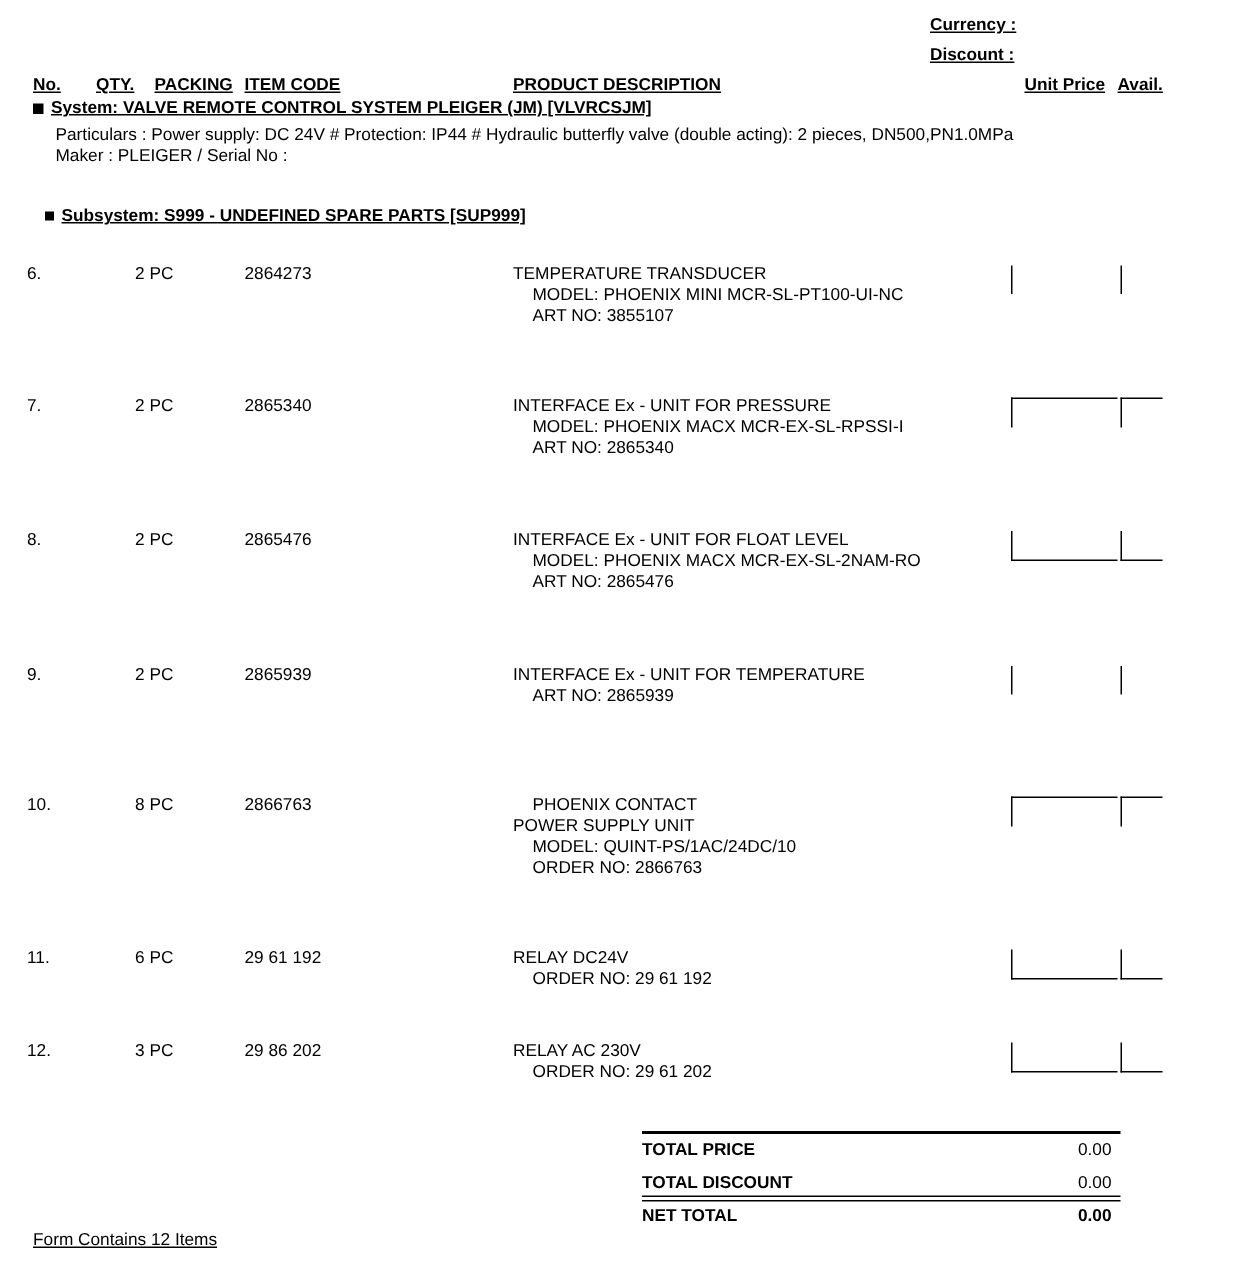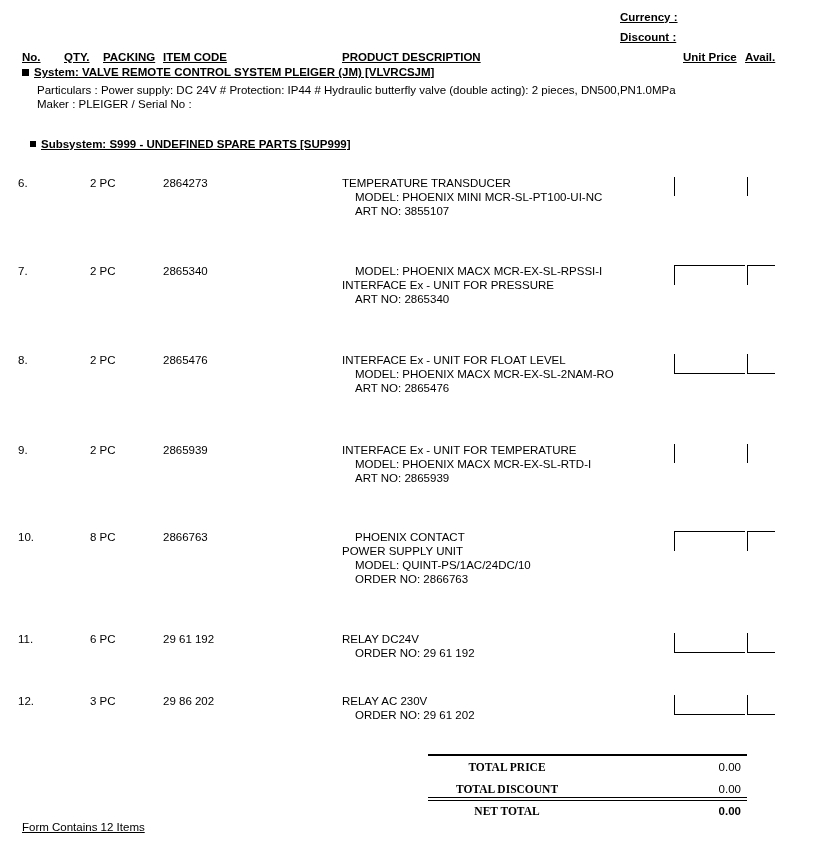--- a/index.html
+++ b/index.html
@@ -25,21 +25,21 @@
 
   .pcell { position:absolute; height:20px; top:1px; }
   .p1 { left:674px; width:71px; }
   .p2 { left:747px; width:28px; }
   .box-bars   { border-left:1.5px solid #000; height:19px; }
   .box-top    { border-left:1.5px solid #000; border-top:1.5px solid #000; }
   .box-bottom { border-left:1.5px solid #000; border-bottom:1.5px solid #000; }
 
   .rule { border-top:2px solid #000; height:0; }
   .double-rule { height:4px; border-top:1.5px solid #000; border-bottom:1px solid #000; }
-  .t-label { text-align:center; width:158px;font-family:Liberation Serif, serif; }
+  .t-label { text-align:left; width:158px; }
   .t-value { text-align:right; width:101px; }
 </style>
 </head>
 <body>
 
 <div class="page">
 
   <div class="abs b u" style="left:620px; top:11px">Currency :</div>
   <div class="abs b u" style="left:620px; top:31px">Discount :</div>
 
@@ -70,22 +70,22 @@
           <div class="dline indent">ART NO: 3855107</div>
         </div>
         <div class="pcell p1 box-bars"></div>
         <div class="pcell p2 box-bars"></div>
       </div>
       <div class="item-row" style="top: 264px;">
         <span class="c-no">7.</span>
         <span class="c-qty">2 PC</span>
         <span class="c-code">2865340</span>
         <div class="c-desc">
+          <div class="dline">INTERFACE Ex - UNIT FOR PRESSURE</div>
           <div class="dline indent">MODEL: PHOENIX MACX MCR-EX-SL-RPSSI-I</div>
-          <div class="dline">INTERFACE Ex - UNIT FOR PRESSURE</div>
           <div class="dline indent">ART NO: 2865340</div>
         </div>
         <div class="pcell p1 box-top"></div>
         <div class="pcell p2 box-top"></div>
       </div>
       <div class="item-row" style="top: 353px;">
         <span class="c-no">8.</span>
         <span class="c-qty">2 PC</span>
         <span class="c-code">2865476</span>
         <div class="c-desc">
@@ -95,21 +95,20 @@
         </div>
         <div class="pcell p1 box-bottom"></div>
         <div class="pcell p2 box-bottom"></div>
       </div>
       <div class="item-row" style="top: 443px;">
         <span class="c-no">9.</span>
         <span class="c-qty">2 PC</span>
         <span class="c-code">2865939</span>
         <div class="c-desc">
           <div class="dline">INTERFACE Ex - UNIT FOR TEMPERATURE</div>
-          <div class="dline indent">MODEL: PHOENIX MACX MCR-EX-SL-RTD-I</div>
           <div class="dline indent">ART NO: 2865939</div>
         </div>
         <div class="pcell p1 box-bars"></div>
         <div class="pcell p2 box-bars"></div>
       </div>
       <div class="item-row" style="top: 530px;">
         <span class="c-no">10.</span>
         <span class="c-qty">8 PC</span>
         <span class="c-code">2866763</span>
         <div class="c-desc">

